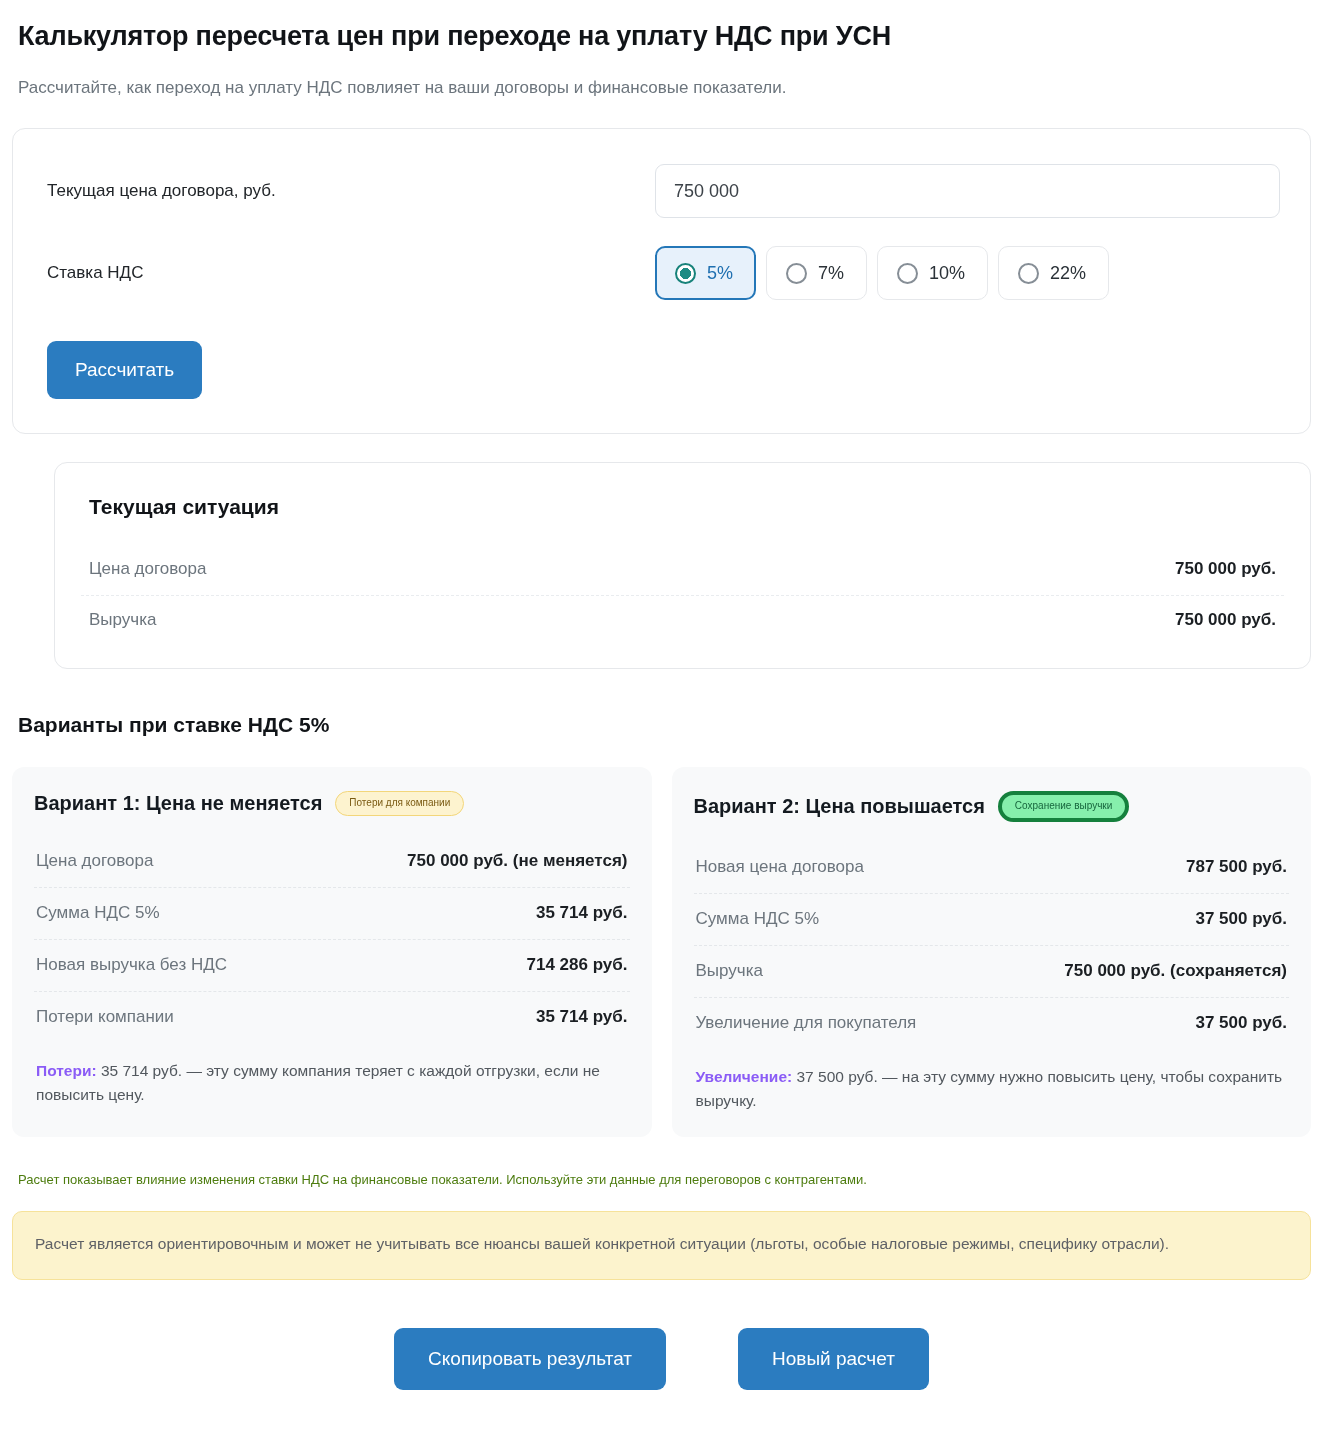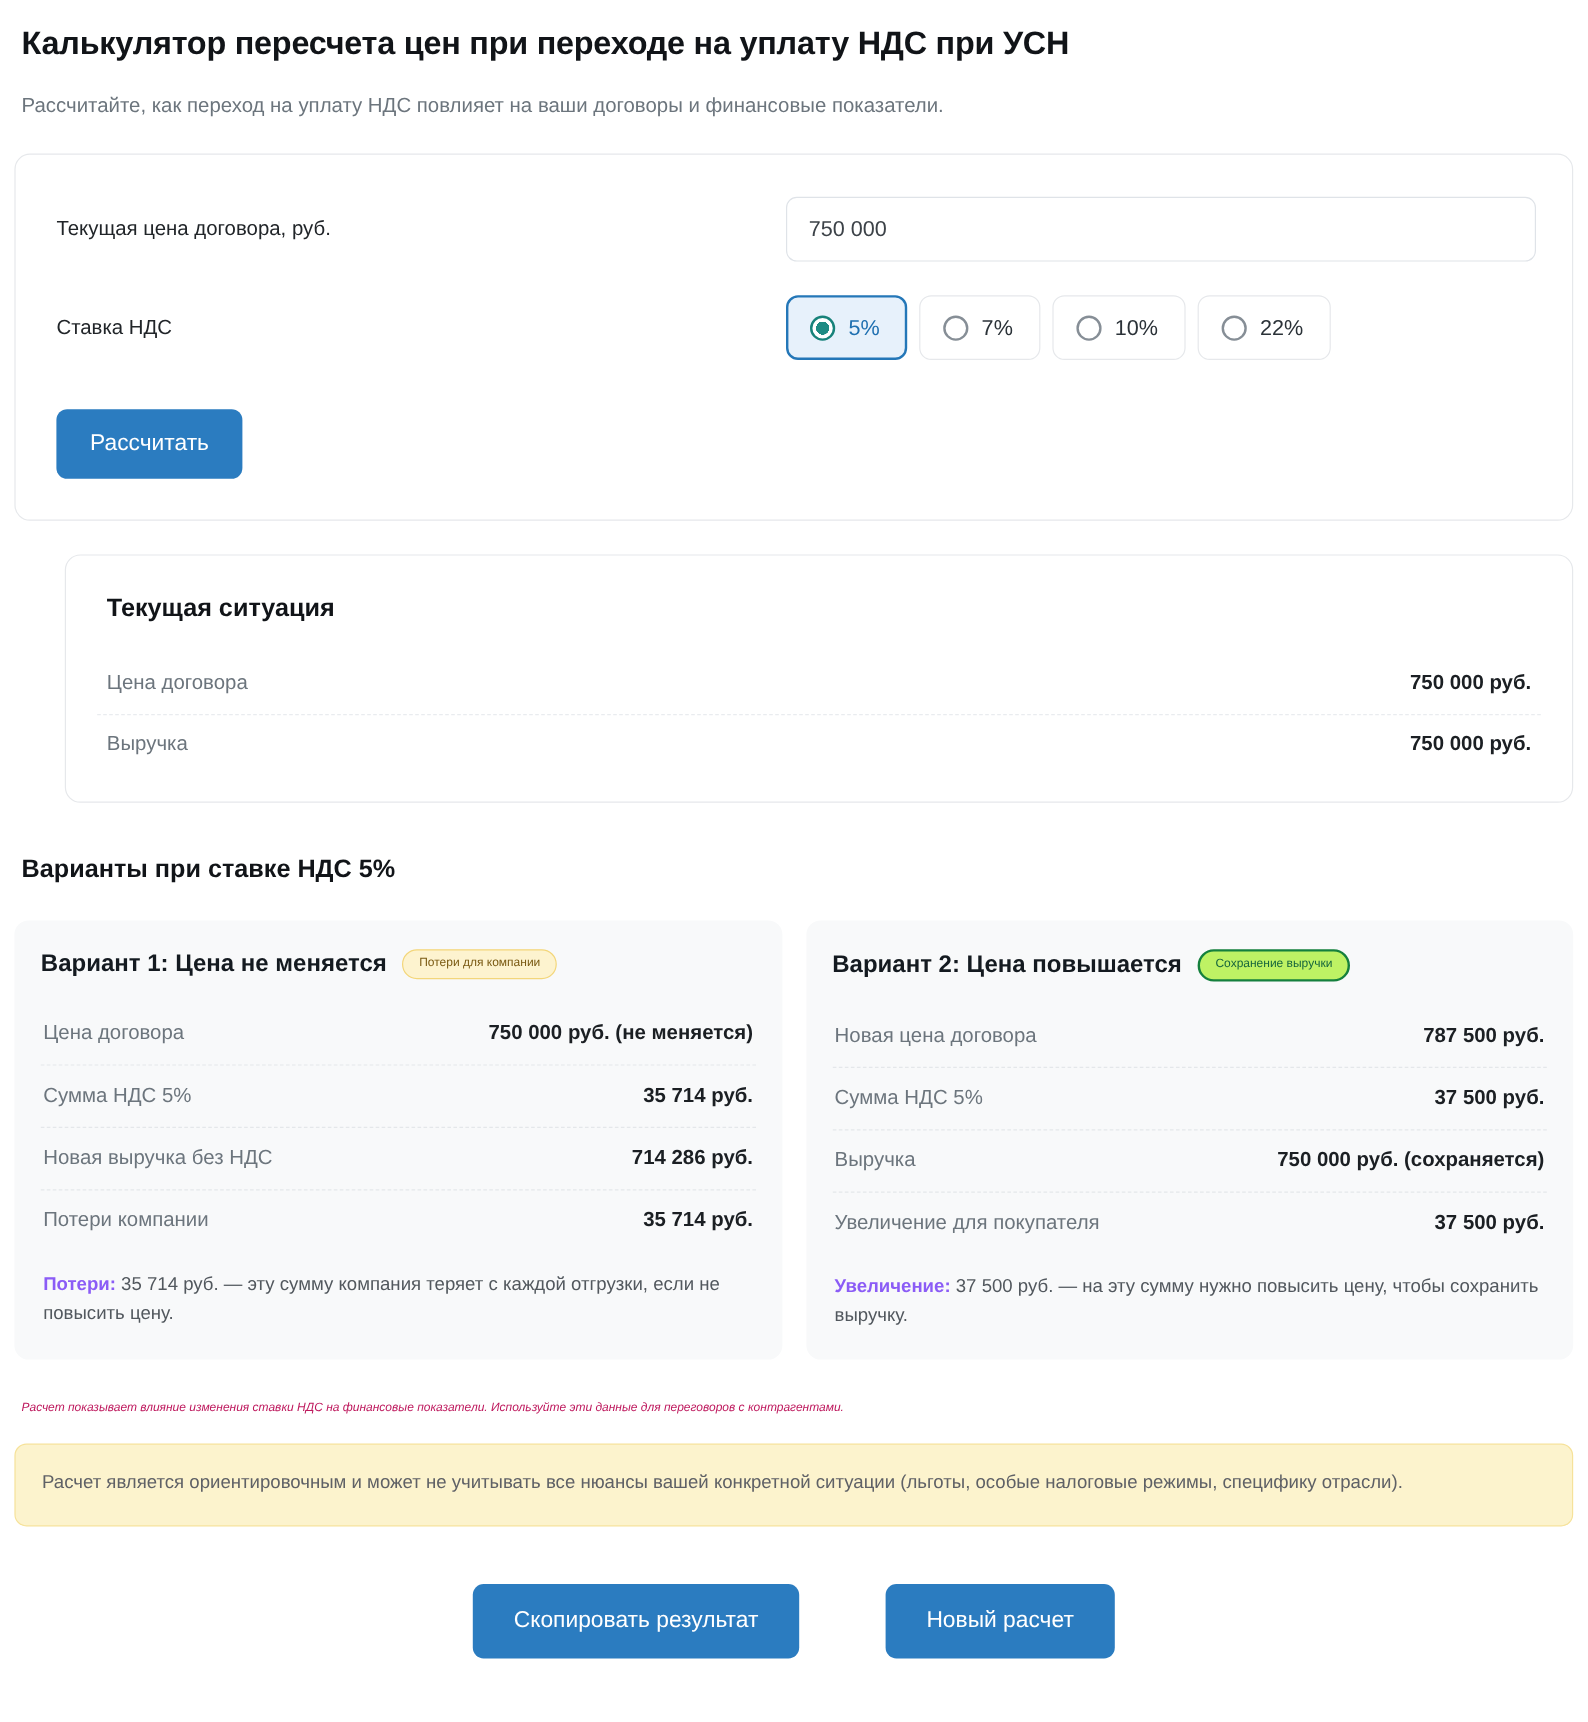--- a/index.html
+++ b/index.html
@@ -201,22 +201,22 @@
     padding: 6px 13px 7px 13px;
     white-space: nowrap;
     line-height: 1;
   }
   .badge-warn {
     background: #fdf3cf;
     border: 1px solid #f3d67a;
     color: #7a5a13;
   }
   .badge-ok {
-    background: #bef264;
-    border: 2px solid #15803d;
+    background: #86efac;
+    border: 4px solid #15803d;
     color: #17663d;
   }
   .variant-rows { margin-top: 16px; }
   .variant-row {
     display: flex;
     align-items: center;
     justify-content: space-between;
     gap: 12px;
     padding: 15px 2px 16px 2px;
   }
@@ -236,25 +236,24 @@
   .variant-note {
     font-size: 15.5px;
     color: #52585e;
     line-height: 1.55;
     padding: 16px 2px 4px 2px;
   }
   .variant-note b { color: #8b5cf6; }
 
   
   .footnote {
-    font-size: 10px;
-    color: #be185d;
+    font-size: 13px;
+    color: #4d7c0f;
     margin: 34px 0 0 6px;
     line-height: 1.4;
-    font-style: italic;
   }
   .disclaimer {
     margin-top: 22px;
     background: #fcf3cd;
     border: 1px solid #f6e29a;
     border-radius: 10px;
     padding: 20px 22px 22px 22px;
     font-size: 15.5px;
     color: #5f6166;
     line-height: 1.6;

